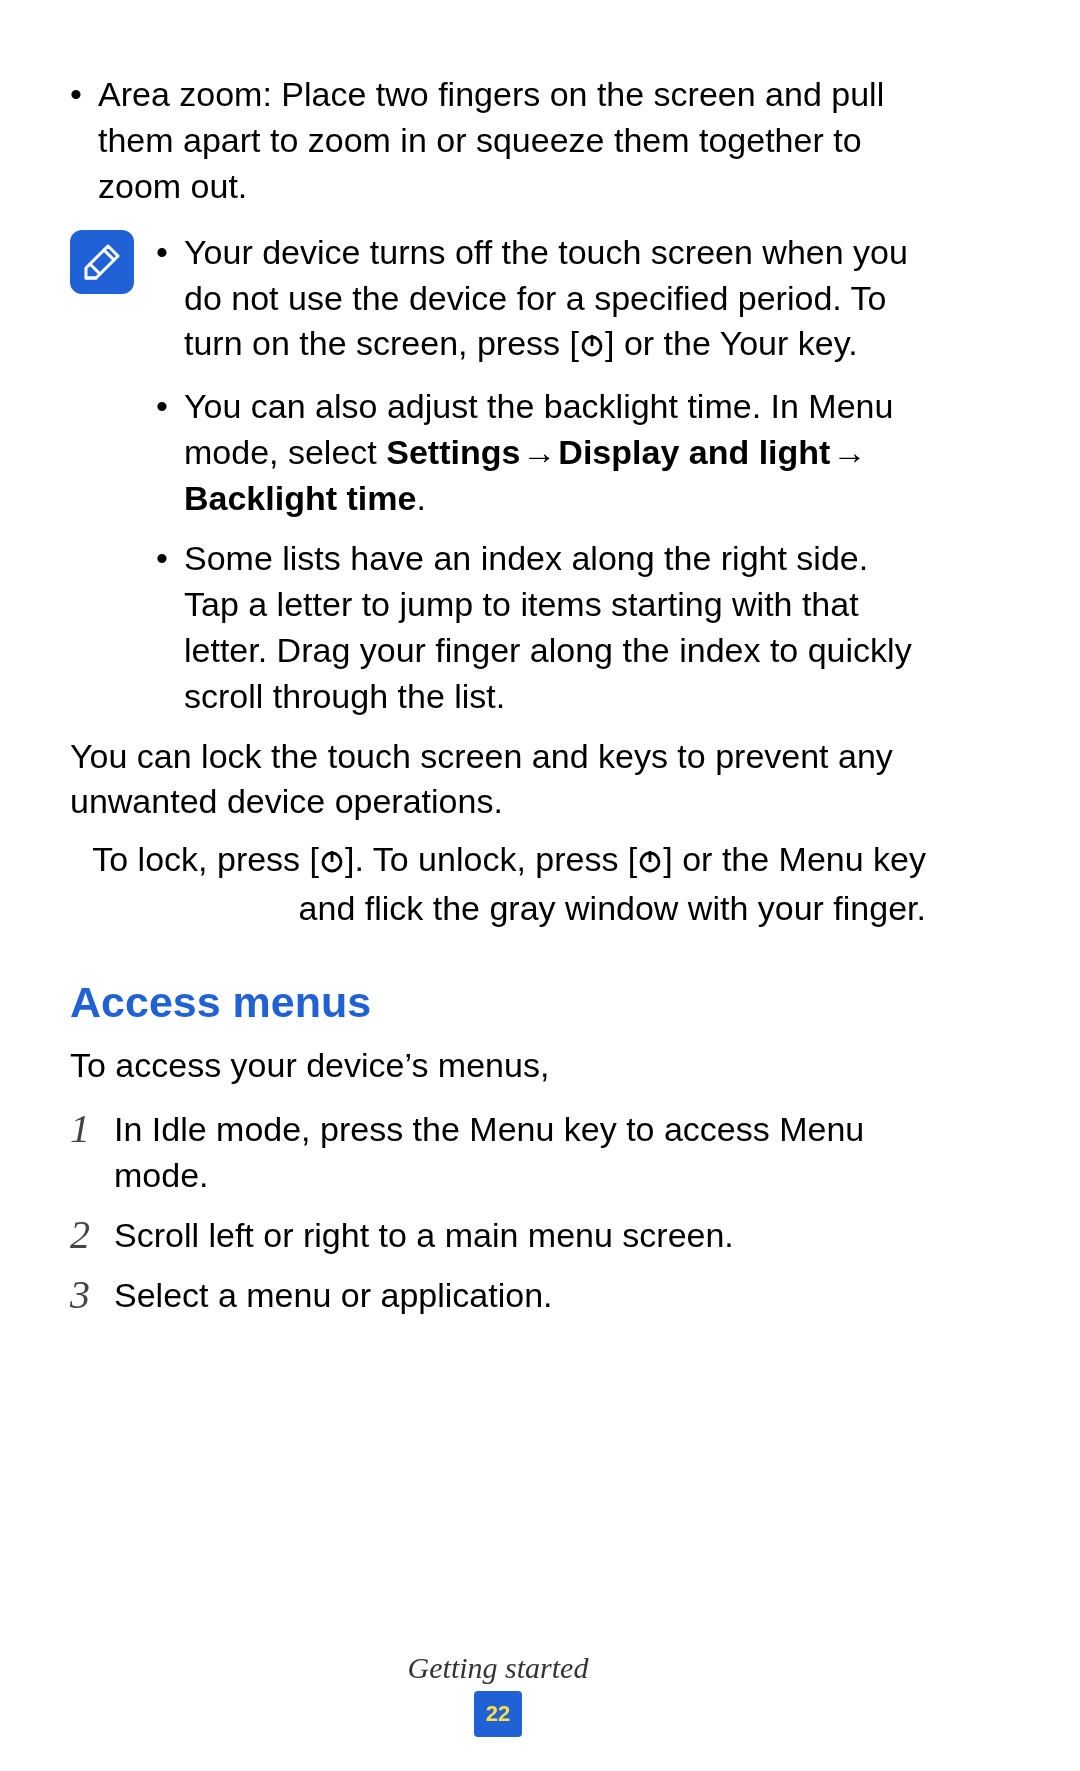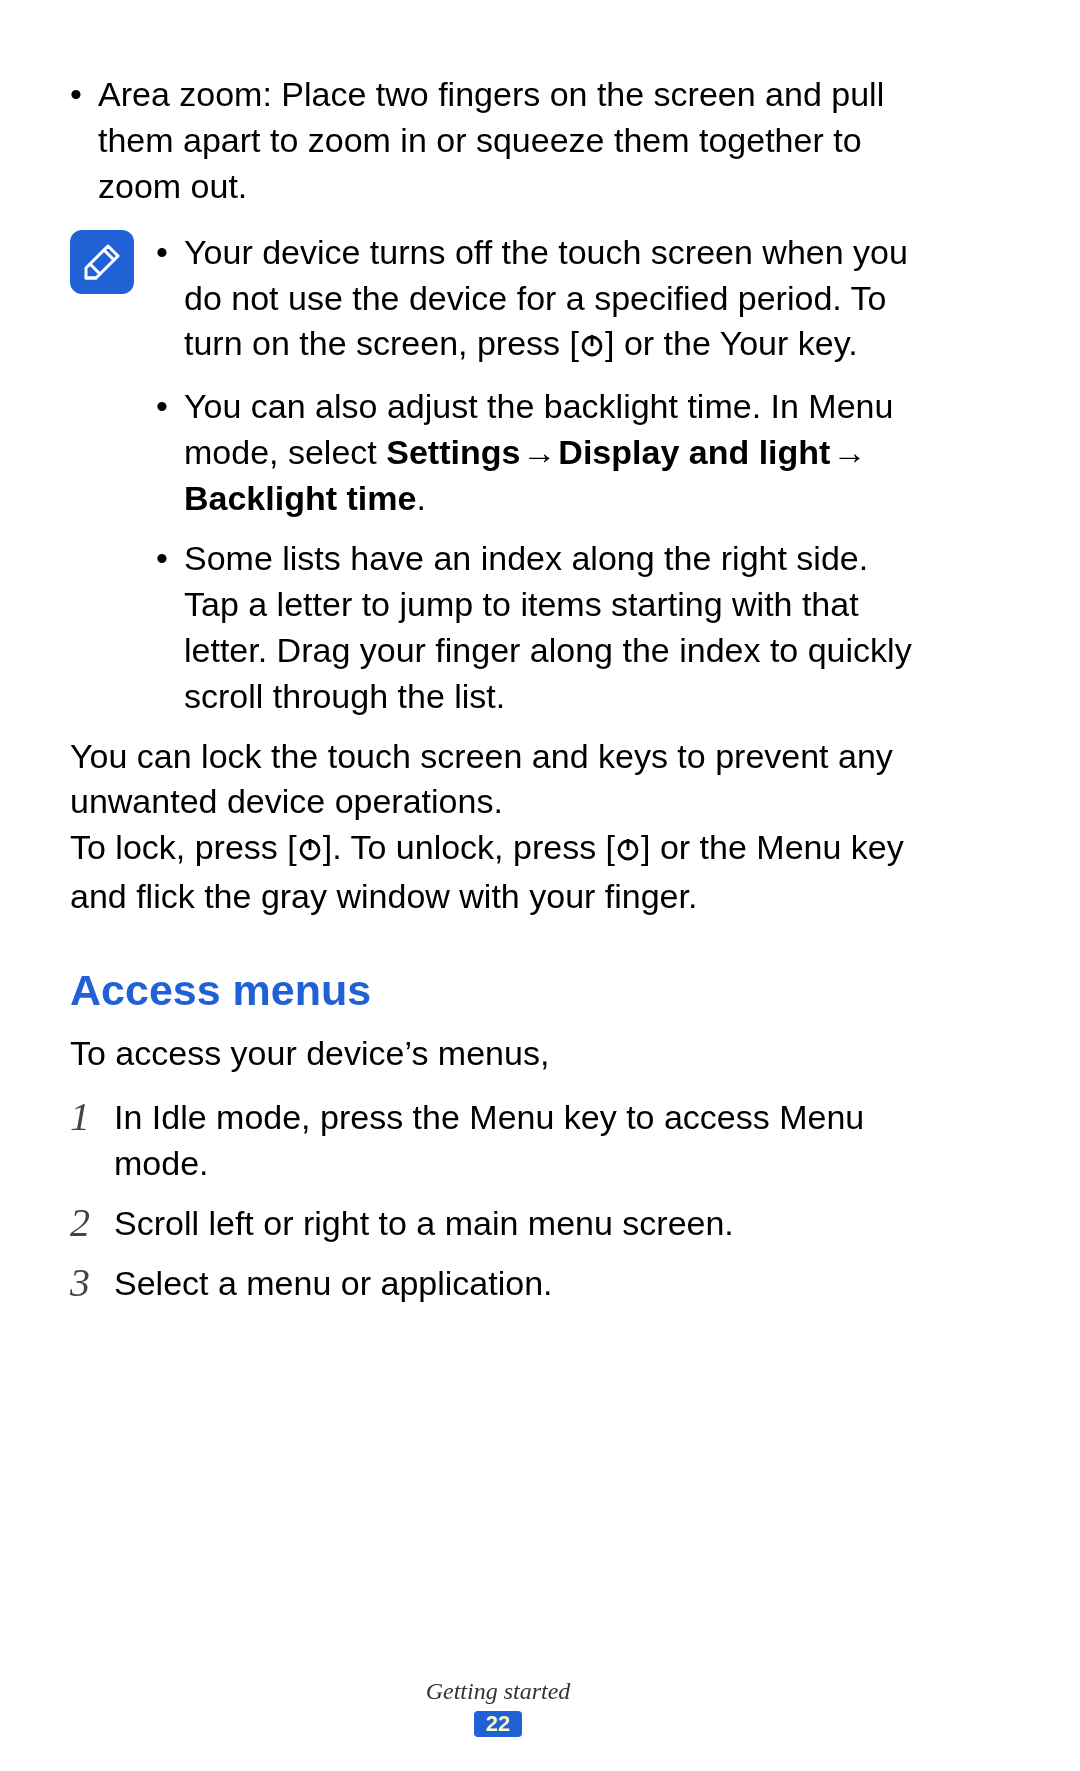--- a/index.html
+++ b/index.html
@@ -104,32 +104,32 @@
   }
   .footer {
     position: absolute;
     bottom: 34px;
     left: 0;
     width: 100%;
     text-align: center;
   }
   .footer-section {
     font-style: italic;
-    font-size: 24px;
+    font-size: 30px;
     color: #333;
     font-family: Georgia, "Times New Roman", serif;
     margin-bottom: 6px;
   }
   .footer-badge {
     display: inline-block;
     background: #2161d6;
-    color: #fef9c3;
+    color: #fde047;
     font-size: 22px;
     font-weight: 600;
-    padding: 0 12px;
+    padding: 10px 12px;
     border-radius: 4px;
   }
   .arrow {
     display: inline-block;
     padding: 0 2px;
   }
 </style>
 </head>
 <body>
 
@@ -174,21 +174,21 @@
         <div class="bullet-dot"></div>
         <div>Some lists have an index along the right side. Tap a letter to jump to items starting with that letter. Drag your finger along the index to quickly scroll through the list.</div>
       </div>
 
     </div>
   </div>
 
 
   <div class="body-text">You can lock the touch screen and keys to prevent any unwanted device operations.</div>
 
-  <div class="body-text" style="margin-top:0;">
+  <div class="body-text" style="margin-top:12px;text-align:right;">
     <span>To lock, press [</span><span class="inline-power"><svg viewBox="0 0 26 26">
           <circle cx="13" cy="14" r="9" stroke="#000" stroke-width="2.8" fill="none"></circle>
           <line x1="13" y1="3" x2="13" y2="14" stroke="#000" stroke-width="2.8"></line>
         </svg></span><span>]. To unlock, press [</span><span class="inline-power"><svg viewBox="0 0 26 26">
           <circle cx="13" cy="14" r="9" stroke="#000" stroke-width="2.8" fill="none"></circle>
           <line x1="13" y1="3" x2="13" y2="14" stroke="#000" stroke-width="2.8"></line>
         </svg></span><span>] or the Menu key and flick the gray window with your finger.</span>
   </div>
 
   <div class="section-heading h-access">Access menus</div>

